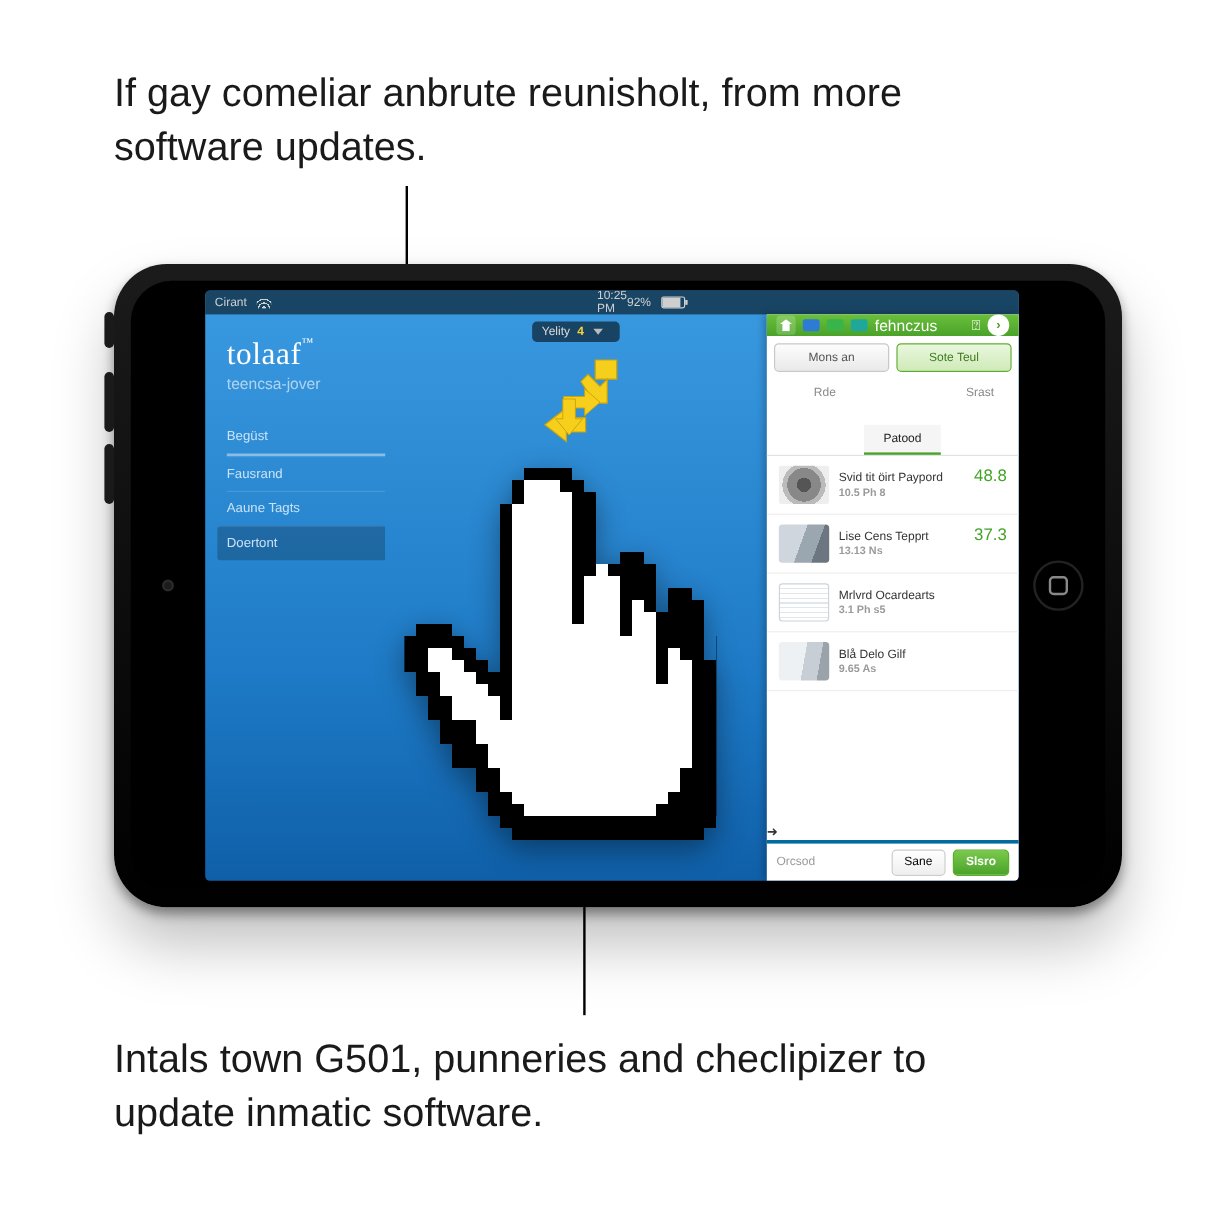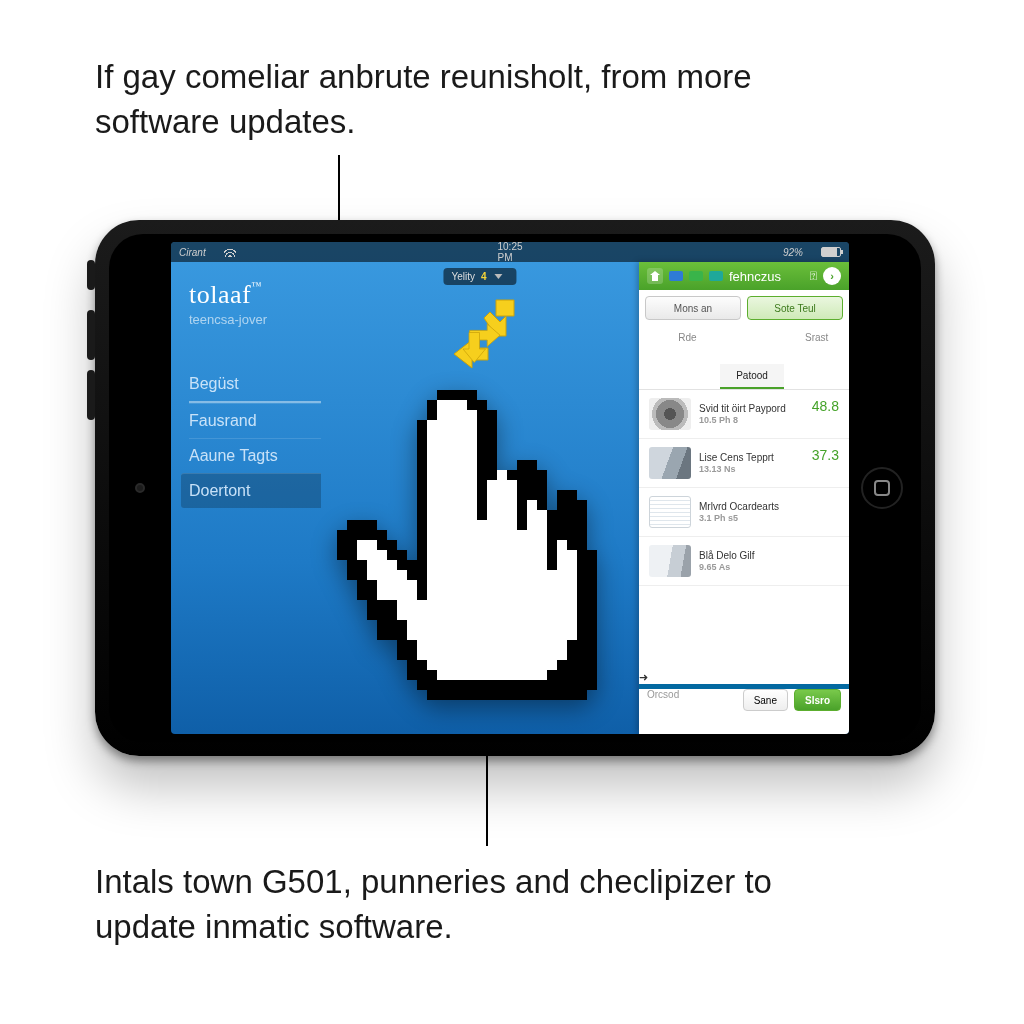--- a/index.html
+++ b/index.html
@@ -42,76 +42,76 @@
   
   #screen{
     position:absolute;left:62px;top:8px;right:72px;bottom:8px;
     border-radius:4px;overflow:hidden;
     background:linear-gradient(#3a9ae0 0%,#1e7ac6 65%,#0f5fa8 100%);
     display:flex;flex-direction:column;
     font-size:11px;
   }
   
   #status{height:20px;background:rgba(0,0,0,.55);color:#cfcfcf;display:flex;align-items:center;font-size:10px;padding:0 8px;}
-  #status .l,#status .r{flex:1;display:flex;gap:18px;align-items:center;font-style:italic;}
+  #status .l,#status .r{flex:1;display:flex;gap:8px;align-items:center;}
   #status .c{flex:0;}
-  #status .r{justify-content:flex-end;}
+  #status .r{}
   .wifi{width:12px;height:10px;display:inline-block;position:relative;}
   .wifi::before{content:"";position:absolute;inset:0;background:
     radial-gradient(circle at 50% 100%,#cfcfcf 2px,transparent 2px),
     radial-gradient(circle at 50% 100%,transparent 4px,#cfcfcf 4px,#cfcfcf 5px,transparent 5px),
     radial-gradient(circle at 50% 100%,transparent 7px,#cfcfcf 7px,#cfcfcf 8px,transparent 8px);}
   .batt{width:20px;height:10px;border:1px solid #cfcfcf;border-radius:2px;position:relative;}
   .batt::after{content:"";position:absolute;right:-3px;top:2px;width:2px;height:4px;background:#cfcfcf;}
   .batt i{display:block;height:100%;width:85%;background:#cfcfcf;}
   
   #row{flex:1;display:flex;min-height:0;}
   
   #nav{flex:0 0 150px;padding:18px 0 0 18px;color:#fff;}
   #brand{font-family:Georgia,serif;font-size:26px;letter-spacing:.5px;}
   #brand sup{font-size:10px;vertical-align:top;}
   #tag{font-size:13px;opacity:.6;margin-top:2px;}
-  ul#menu{list-style:none;margin-top:40px;font-size:16px;}
+  ul#menu{list-style:none;margin-top:23px;font-size:11px;}
   ul#menu li{padding:8px 10px 8px 0;color:#e4f2ff;opacity:.85;cursor:pointer;}
   ul#menu li.sel{background:rgba(0,0,0,.25);border-radius:3px 0 0 3px;padding-left:8px;margin-left:-8px;}
   ul#menu li+li{border-top:1px solid rgba(255,255,255,.15);}
   #menu li:first-child{border-bottom:2px solid rgba(255,255,255,.5);}
   
   #hero{flex:1;position:relative;}
   .pill{position:absolute;top:6px;left:50%;transform:translateX(-50%);
         background:rgba(0,0,0,.55);color:#ddd;font-size:10px;padding:3px 14px 3px 8px;border-radius:4px;display:flex;gap:6px;align-items:center;}
   .pill b{color:#f4d438;}
   .pill .dd{width:0;height:0;border-left:4px solid transparent;border-right:4px solid transparent;border-top:5px solid #bbb;margin-left:2px;}
   
   #yel{position:absolute;top:32px;left:50%;transform:translateX(-45%);width:120px;height:120px;}
   #yel svg{width:100%;height:100%;}
   
   #cursor{position:absolute;left:46%;top:128px;transform:translateX(-50%);width:260px;height:320px;}
   #cursor svg{width:100%;height:100%;filter:drop-shadow(0 8px 12px rgba(0,0,0,.4));}
   
   #panel{flex:0 0 210px;background:#fff;color:#333;display:flex;flex-direction:column;font-size:11px;box-shadow:-2px 0 6px rgba(0,0,0,.25);}
-  #p-top{background:linear-gradient(#6bbf3a,#4aa22a);color:#fff;height:28px;display:flex;align-items:center;padding:0 8px;gap:6px;}
+  #p-top{background:linear-gradient(#6bbf3a,#4aa22a);color:#fff;height:18px;display:flex;align-items:center;padding:0 8px;gap:6px;}
   #p-top .home{width:16px;height:16px;background:#fff3;border-radius:3px;display:flex;align-items:center;justify-content:center;}
   #p-top .title{flex:1;font-size:13px;}
   #p-top .go{width:18px;height:18px;border-radius:50%;background:#fff;color:#4aa22a;display:flex;align-items:center;justify-content:center;font-weight:bold;}
   .chip{width:14px;height:10px;border-radius:2px;}
   #p-btns{display:flex;gap:6px;padding:6px;}
   #p-btns button{flex:1;height:24px;border:1px solid #c8c8c8;border-radius:4px;background:linear-gradient(#fdfdfd,#e9e9e9);font-size:10px;color:#555;cursor:pointer;}
   #p-btns button.primary{border-color:#5cae2e;color:#3d7a1d;background:linear-gradient(#eaf7df,#cfeab8);}
   #p-tabs{display:flex;border-bottom:1px solid #e2e2e2;font-size:10px;color:#888;padding-left:16px;}
   #p-tabs span{flex:1;text-align:center;padding:6px 0;cursor:pointer;}
   #p-tabs span.on{color:#222;border-bottom:2px solid #4aa22a;background:#f5f5f5;margin-top:38px;}
   #p-list{flex:1;overflow:hidden;}
   .item{display:flex;gap:8px;padding:8px 10px;border-bottom:1px solid #eee;align-items:center;}
   .thumb{width:42px;height:32px;border-radius:3px;flex:none;background:#ddd;background-size:cover;}
   .meta{flex:1;min-width:0;}
   .meta .t{font-size:10px;color:#333;line-height:1.15;}
   .meta .s{font-size:9px;color:#9a9a9a;font-weight:bold;}
   .price{font-size:14px;color:#45a329;align-self:flex-start;}
-  #p-foot{height:50px;border-top:5px solid #0369a1;display:flex;align-items:flex-start;padding:0 8px;gap:6px;font-size:10px;color:#999;}
+  #p-foot{height:34px;border-top:3px solid #0369a1;display:flex;align-items:center;padding:0 8px;gap:6px;font-size:10px;color:#999;}
   #p-foot .sp{flex:1;}
   #p-foot button{height:22px;padding:0 10px;border:1px solid #ccc;border-radius:4px;background:linear-gradient(#fff,#eee);font-size:10px;cursor:pointer;}
   #p-foot button.go{border-color:#5cae2e;color:#fff;background:linear-gradient(#79c94b,#4aa22a);font-weight:bold;}
   
   .th-wheel{background:radial-gradient(circle at 50% 50%,#555 0 6px,#888 6px 14px,#bbb 14px 18px,transparent 18px),#eee;}
   .th-car1{background:linear-gradient(120deg,#b8c4ce 40%,#7e8b96 40% 70%,#5d6a74 70%);}
   .th-car2{background:linear-gradient(110deg,#cfd6dd 45%,#9aa6b0 45% 72%,#6b7680 72%);}
   .th-doc{background:repeating-linear-gradient(#fff 0 3px,#dfe6ec 3px 4px),#fff;border:1px solid #cdd4da;}
   .th-van{background:linear-gradient(100deg,#eef1f4 50%,#c7ced5 50% 78%,#9aa2aa 78%);}
   

